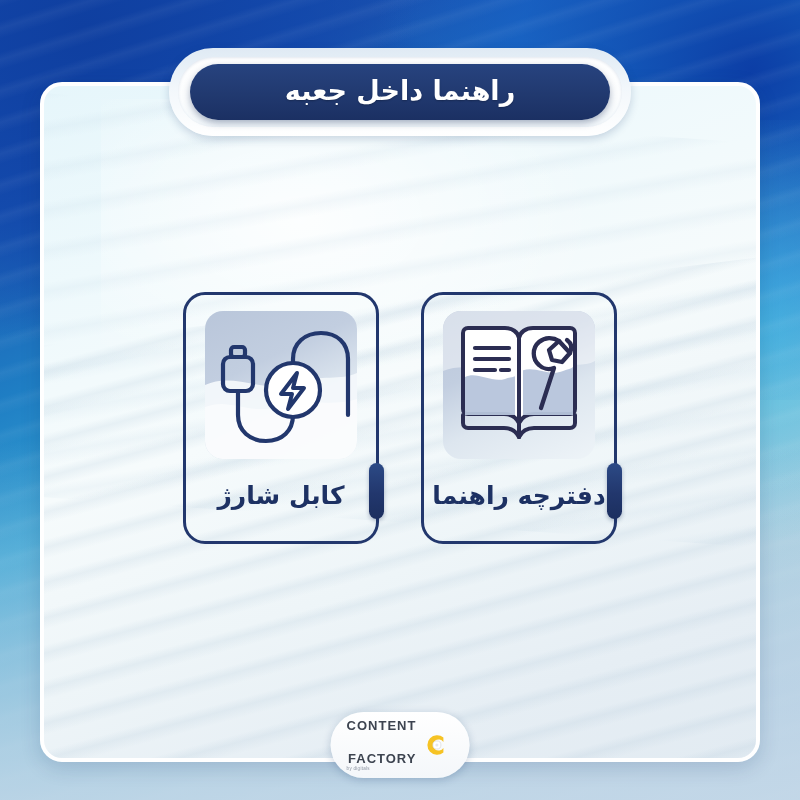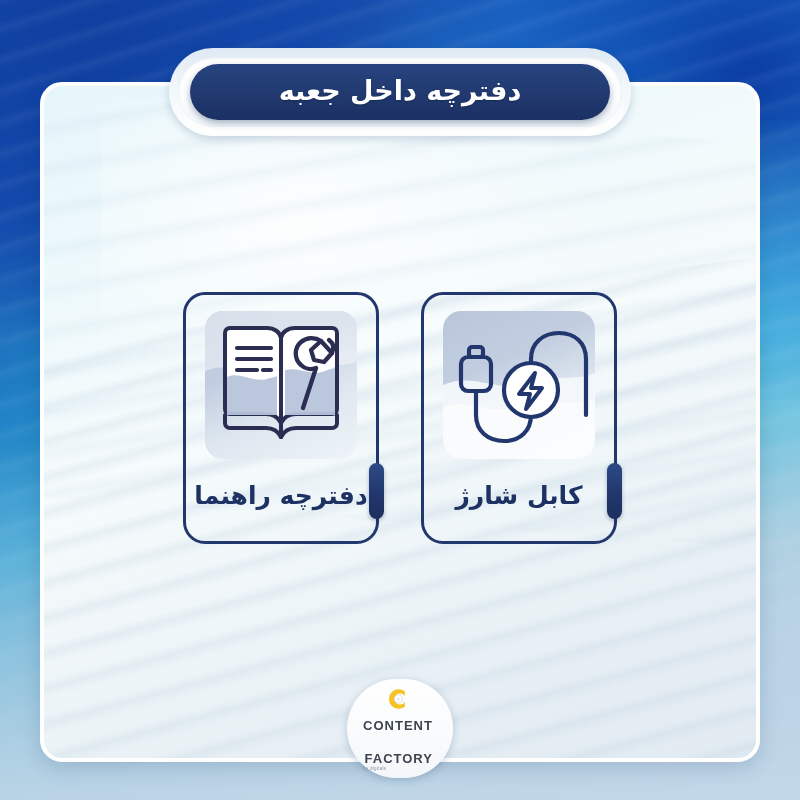--- a/index.html
+++ b/index.html
@@ -239,21 +239,21 @@
   }
 
   
   .footer-logo {
     position: absolute;
     left: 50%;
     bottom: 22px;
     transform: translateX(-50%);
     z-index: 6;
     display: flex;
-    flex-direction: column;
+    flex-direction: row;
     align-items: center;
     gap: 7px;
     padding: 7px 20px 7px 16px;
     border-radius: 999px;
     background: linear-gradient(180deg, #ffffff 0%, #f4f7fa 100%);
     box-shadow: 0 2px 8px rgba(15,50,100,0.22);
   }
   .logo-mark { width: 26px; height: 26px; flex: none; }
   .logo-text {
     display: flex;
@@ -295,27 +295,59 @@
   <div class="panel">
     <div class="panel-glow"></div>
     <div class="panel-waves2"></div>
     <div class="panel-waves"></div>
   </div>
 
   <div class="title-wrap">
     <div class="title-ring">
       <div class="title-ring-inner">
         <div class="title-pill">
-          <div class="title-text">دفترچه داخل جعبه</div>
+          <div class="title-text">راهنما داخل جعبه</div>
         </div>
       </div>
     </div>
   </div>
 
   <div class="cards">
+
+    <div class="card">
+      <div class="card-icon-box">
+        <svg class="icon-svg" viewBox="0 0 152 148">
+          <defs>
+            <clipPath id="clipBox1">
+                <rect x="0" y="0" width="152" height="148" rx="18"></rect>
+              </clipPath>
+          </defs>
+          <g clip-path="url(#clipBox1)">
+
+            <path d="M0,74 C30,60 58,84 92,72 C116,63 136,70 152,62 L152,148 L0,148 Z" fill="#f3f8fb" opacity="0.95"></path>
+            <path d="M0,96 C24,86 44,104 72,96 C104,87 128,96 152,88 L152,148 L0,148 Z" fill="#ffffff" opacity="0.55"></path>
+
+            <g fill="none" stroke="#22376d" stroke-width="4.2" stroke-linejoin="round" stroke-linecap="round">
+              <rect x="26" y="36" width="14" height="10" rx="3"></rect>
+              <rect x="18" y="46" width="30" height="34" rx="7"></rect>
+
+              <path d="M33,80 L33,104 C33,120 45,130 61,130 C77,130 88,120 88,104 L88,92"></path>
+
+              <path d="M88,66 L88,48 C88,32 100,22 116,22 C132,22 143,32 143,48 L143,104"></path>
+            </g>
+
+            <circle cx="88" cy="79" r="27" fill="#ffffff" stroke="#22376d" stroke-width="4.2"></circle>
+            <path d="M92,62 L76,83 L87,83 L83,98 L99,77 L88,77 Z" fill="none" stroke="#22376d" stroke-width="4" stroke-linejoin="round" stroke-linecap="round"></path>
+          </g>
+        </svg>
+      </div>
+      <div class="card-label">کابل شارژ</div>
+      <div class="card-tab-mask"></div>
+      <div class="card-tab"></div>
+    </div>
 
     <div class="card">
       <div class="card-icon-box">
         <svg class="icon-svg" viewBox="0 0 152 148">
           <defs>
             <clipPath id="clipBox2">
                 <rect x="0" y="0" width="152" height="148" rx="18"></rect>
               </clipPath>
             <clipPath id="clipBookL">
                 <path d="M22,18 L72,18 L72,112 L22,112 Z"></path>
@@ -355,52 +387,20 @@
             <path d="M116,30 L106,39 L109,49 L119,51 L127,42 Z" fill="none" stroke="#2b2d52" stroke-width="4.3" stroke-linejoin="round"></path>
             <path d="M127,42 C130,36 128,32 124,29" fill="none" stroke="#2b2d52" stroke-width="4.3" stroke-linecap="round"></path>
           </g>
         </svg>
       </div>
       <div class="card-label">دفترچه راهنما</div>
       <div class="card-tab-mask"></div>
       <div class="card-tab"></div>
     </div>
 
-    <div class="card">
-      <div class="card-icon-box">
-        <svg class="icon-svg" viewBox="0 0 152 148">
-          <defs>
-            <clipPath id="clipBox1">
-                <rect x="0" y="0" width="152" height="148" rx="18"></rect>
-              </clipPath>
-          </defs>
-          <g clip-path="url(#clipBox1)">
-
-            <path d="M0,74 C30,60 58,84 92,72 C116,63 136,70 152,62 L152,148 L0,148 Z" fill="#f3f8fb" opacity="0.95"></path>
-            <path d="M0,96 C24,86 44,104 72,96 C104,87 128,96 152,88 L152,148 L0,148 Z" fill="#ffffff" opacity="0.55"></path>
-
-            <g fill="none" stroke="#22376d" stroke-width="4.2" stroke-linejoin="round" stroke-linecap="round">
-              <rect x="26" y="36" width="14" height="10" rx="3"></rect>
-              <rect x="18" y="46" width="30" height="34" rx="7"></rect>
-
-              <path d="M33,80 L33,104 C33,120 45,130 61,130 C77,130 88,120 88,104 L88,92"></path>
-
-              <path d="M88,66 L88,48 C88,32 100,22 116,22 C132,22 143,32 143,48 L143,104"></path>
-            </g>
-
-            <circle cx="88" cy="79" r="27" fill="#ffffff" stroke="#22376d" stroke-width="4.2"></circle>
-            <path d="M92,62 L76,83 L87,83 L83,98 L99,77 L88,77 Z" fill="none" stroke="#22376d" stroke-width="4" stroke-linejoin="round" stroke-linecap="round"></path>
-          </g>
-        </svg>
-      </div>
-      <div class="card-label">کابل شارژ</div>
-      <div class="card-tab-mask"></div>
-      <div class="card-tab"></div>
-    </div>
-
   </div>
 
   <div class="footer-logo">
     <svg class="logo-mark" viewBox="0 0 40 40">
       <path d="M30.5,8.5 A15,15 0 1 0 30.5,31.5 L30.5,24.5 A8.6,8.6 0 1 1 30.5,15.5 Z" fill="#f6c324"></path>
       <path d="M20,7 A13,13 0 0 1 31,12.5 L31,27.5 A13,13 0 0 1 20,33 Z" fill="#f6c324" opacity="0.0"></path>
       <circle cx="20.5" cy="20" r="6.2" fill="#ffffff"></circle>
       <circle cx="20.5" cy="20" r="6.2" fill="none" stroke="#d8d8d8" stroke-width="1.1"></circle>
       <circle cx="20.5" cy="20" r="2.4" fill="#e8e8e8"></circle>
     </svg>

